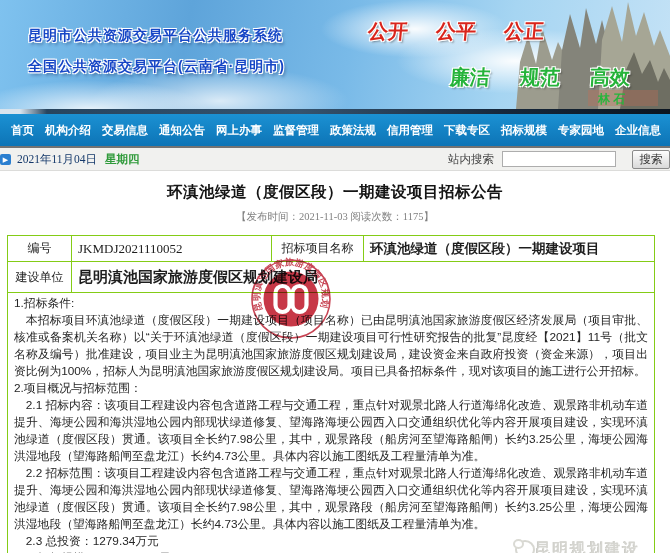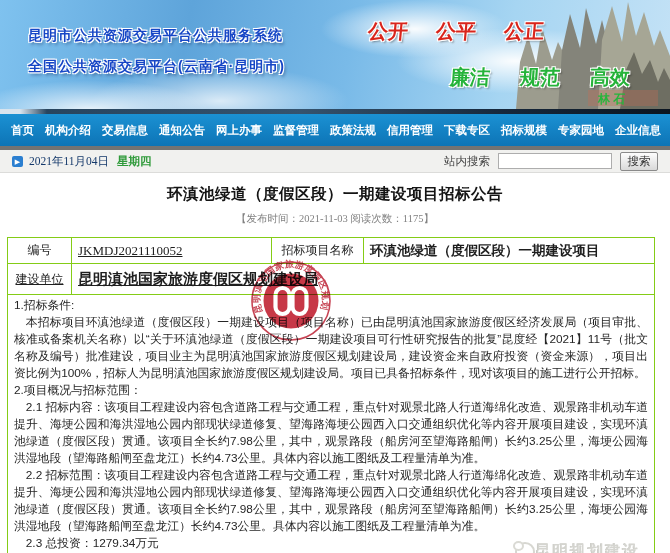--- a/index.html
+++ b/index.html
@@ -24,43 +24,43 @@
   .slogan-red{left:368px;top:18px;gap:28px;color:#d9251c;transform:skewX(-5deg);}
   .slogan-green{left:450px;top:64px;gap:30px;color:#25b33a;transform:skewX(-4deg);z-index:3;}
   .banner-strip{height:5px;background:linear-gradient(90deg,#d8e4ee 0%,#d8e4ee 3%,#27455f 7%,#35536e 45%,#16283c 75%,#0b1520 100%);}
 
   
   .navbar{height:32px;background:linear-gradient(#1b91d3,#0d74b6);display:flex;align-items:center;
     padding:0 8px;gap:5px;}
   .navbar a{color:#fff;font-size:11.5px;font-weight:bold;text-decoration:none;padding:0 3px;white-space:nowrap;}
 
   
-  .datebar{height:22px;background:#f1f1ef;border-top:4px solid #737373;border-bottom:1px solid #dcdcda;
-    display:flex;align-items:center;padding:0 12px;font-size:11.5px;}
+  .datebar{height:22px;background:#f1f1ef;border-top:2px solid #737373;border-bottom:1px solid #dcdcda;
+    display:flex;align-items:center;padding:0 0;font-size:11.5px;}
   .date-icon{width:11px;height:11px;background:#2b7fd0;border-radius:2px;margin-right:6px;
     display:inline-flex;align-items:center;justify-content:center;color:#fff;font-size:7px;line-height:1;}
   .date-text{color:#15396b;font-family:"Liberation Serif","DejaVu Serif",serif;}
   .weekday{color:#2f9a3a;font-weight:bold;margin-left:8px;}
   .search-group{margin-left:auto;display:flex;align-items:center;}
   .search-label{color:#444;margin-right:8px;}
   .search-input{width:106px;height:14px;border:1px solid #adadad;background:#fff;font-size:11px;padding:0 3px;}
-  .search-btn{margin-left:8px;width:38px;height:19px;border:1px solid #8a8a8a;border-radius:2px;
+  .search-btn{margin-left:16px;width:38px;height:19px;border:1px solid #8a8a8a;border-radius:2px;
     background:linear-gradient(#fdfdfd,#d9d9d9);font-size:11.5px;color:#333;padding:0;cursor:pointer;}
 
   
   .content{position:relative;}
   .article-title{margin:11px 18px 0;text-align:center;font-size:15.5px;font-weight:bold;color:#141414;letter-spacing:.5px;}
   .article-meta{margin:7px 0 0;text-align:center;font-size:10.5px;color:#828282;
     font-family:"Liberation Serif","DejaVu Serif",serif;}
   table.info{border-collapse:collapse;margin:11px 0 0 7px;width:648px;table-layout:fixed;}
   table.info td{border:1px solid #84cc16;padding:2px 6px;color:#1e1e1e;overflow:hidden;margin-top:32px;}
   td.lab{text-align:center;font-size:12px;padding:2px 2px;}
   .r1 td{height:21px;}
-  .r2 td{height:26px;text-decoration:underline;}
-  .code-val{font-family:"Liberation Serif","DejaVu Serif",serif;font-size:13px;text-decoration:underline;}
+  .r2 td{height:26px;}
+  .code-val{font-family:"Liberation Serif","DejaVu Serif",serif;font-size:13px;}
   .proj-val{font-size:13.5px;font-weight:bold;}
   .unit-val{font-size:15px;font-weight:bold;}
   td.bodycell{height:285px;vertical-align:top;padding:6px 8px 0 8px;}
   .bodycell p{margin:0;font-size:11.8px;line-height:17px;color:#262626;text-align:justify;}
   .ind1{text-indent:1em;}
   .ind2{text-indent:2em;}
 
   
   .seal{position:absolute;left:235px;top:61px;opacity:.92;mix-blend-mode:multiply;pointer-events:none;}
 

